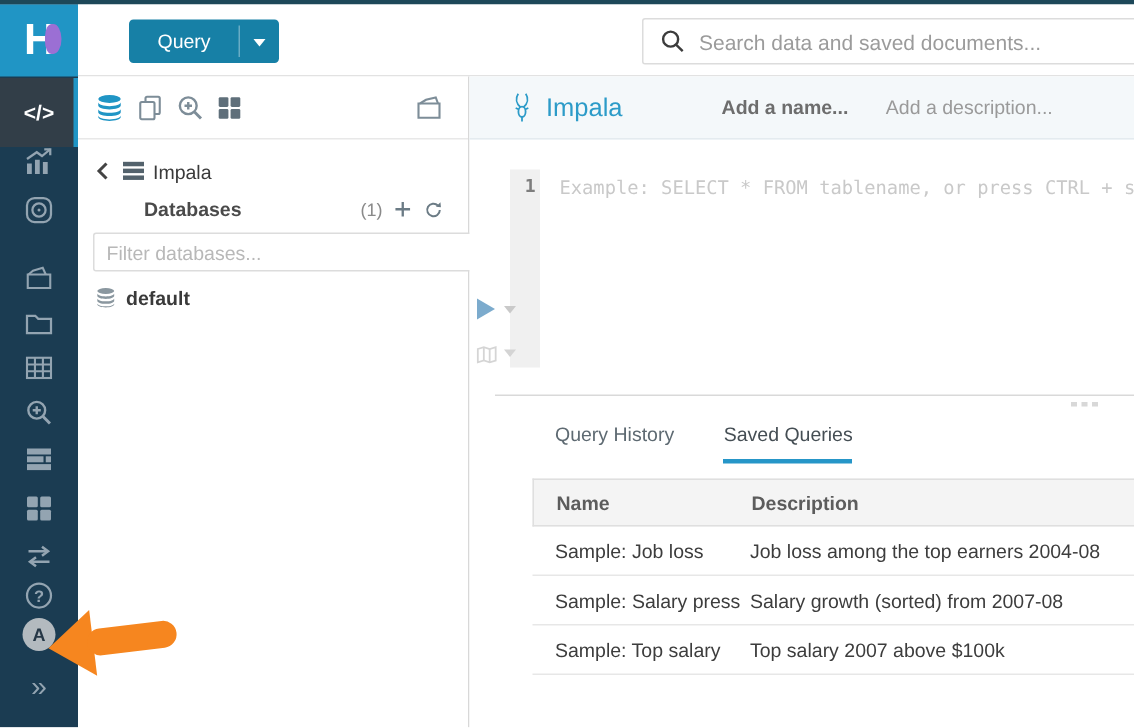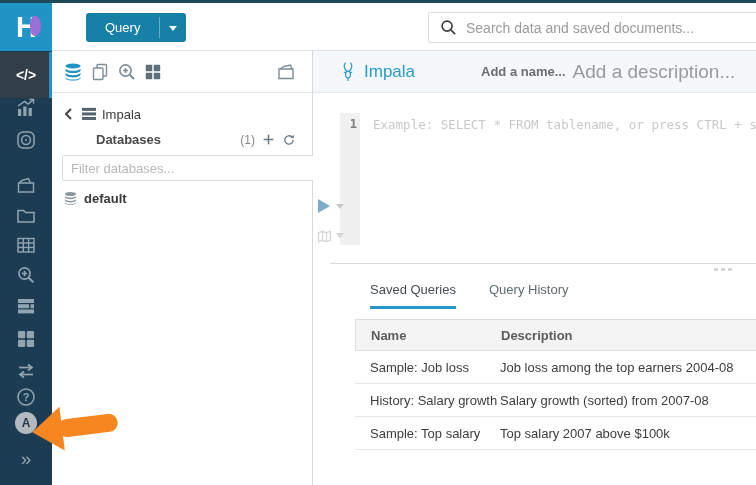--- a/index.html
+++ b/index.html
@@ -49,21 +49,21 @@
   .filter-box input { width:280px; height:26px; border:1px solid #dcdcdc; border-radius:2px; padding:0 8px; font-size:13px; color:#444; outline:none; font-family:"Liberation Sans", sans-serif; }
   .filter-box input::placeholder { color:#b8b8b8; }
   .db-row { display:flex; align-items:center; padding:10px 0 0 11px; cursor:pointer; }
   .db-row span { font-size:13px; color:#3a3a3a; margin-left:6px;font-weight:bold; }
 
   
   .main { position:absolute; left:313px; top:51px; width:443px; height:434px; background:#fff; }
   .main-header { height:42px; background:#f4f8fa; border-bottom:1px solid #e4ebef; display:flex; align-items:center; padding-left:27px; }
   .engine-title { font-size:17px; color:#2c9bc8; margin-left:8px; }
   .add-name { font-size:13px; font-weight:bold; color:#6d6d6d; margin-left:66px; cursor:text; }
-  .add-desc { font-size:19px; color:#9a9a9a; margin-left:7px; cursor:text; }
+  .add-desc { font-size:13px; color:#9a9a9a; margin-left:25px; cursor:text; }
 
   .gutter { position:absolute; left:27px; top:62px; width:20px; height:132px; background:#f0f0f0; }
   .line-num { position:absolute; left:27px; top:66px; width:17px; text-align:right; font-family:"DejaVu Sans Mono", monospace; font-size:12px; font-weight:bold; color:#7d7d7d; }
   .code-ph { position:absolute; left:60px; top:66px; font-family:"DejaVu Sans Mono", monospace; font-size:12.5px; color:#c9c9c9; white-space:nowrap; }
   .play-btn { position:absolute; left:5px; top:148px; width:0; height:0; border-top:7px solid transparent; border-bottom:7px solid transparent; border-left:12px solid #7cabcd; cursor:pointer; }
   .play-caret { position:absolute; left:23px; top:153px; width:0; height:0; border:4px solid transparent; border-top:5px solid #c9c9c9; cursor:pointer; }
   .map-ic { position:absolute; left:3px; top:177px; cursor:pointer; }
   .map-caret { position:absolute; left:23px; top:182px; width:0; height:0; border:4px solid transparent; border-top:5px solid #d4d4d4; cursor:pointer; }
 
   .snippet-divider { position:absolute; left:17px; top:212px; width:426px; border-top:1px solid #d9d9d9; }
@@ -325,35 +325,35 @@
     <div class="map-caret"></div>
 
     <div class="snippet-divider"></div>
     <div class="grip">
         <i></i>
         <i></i>
         <i></i>
       </div>
 
     <div class="tabs">
+      <span class="tab">Query History</span>
       <span class="tab active">Saved Queries</span>
-      <span class="tab">Query History</span>
     </div>
 
     <div class="sq-table">
       <div class="sq-head">
         <span class="col-name">Name</span>
         <span class="col-desc">Description</span>
       </div>
       <div class="sq-row">
         <span class="col-name">Sample: Job loss</span>
         <span class="col-desc">Job loss among the top earners 2004-08</span>
       </div>
       <div class="sq-row">
-        <span class="col-name">History: Salary growth</span>
+        <span class="col-name">Sample: Salary press</span>
         <span class="col-desc">Salary growth (sorted) from 2007-08</span>
       </div>
       <div class="sq-row">
         <span class="col-name">Sample: Top salary</span>
         <span class="col-desc">Top salary 2007 above $100k</span>
       </div>
     </div>
   </div>
 
   <svg class="annot-arrow" width="90" height="50" viewBox="0 0 90 50">

